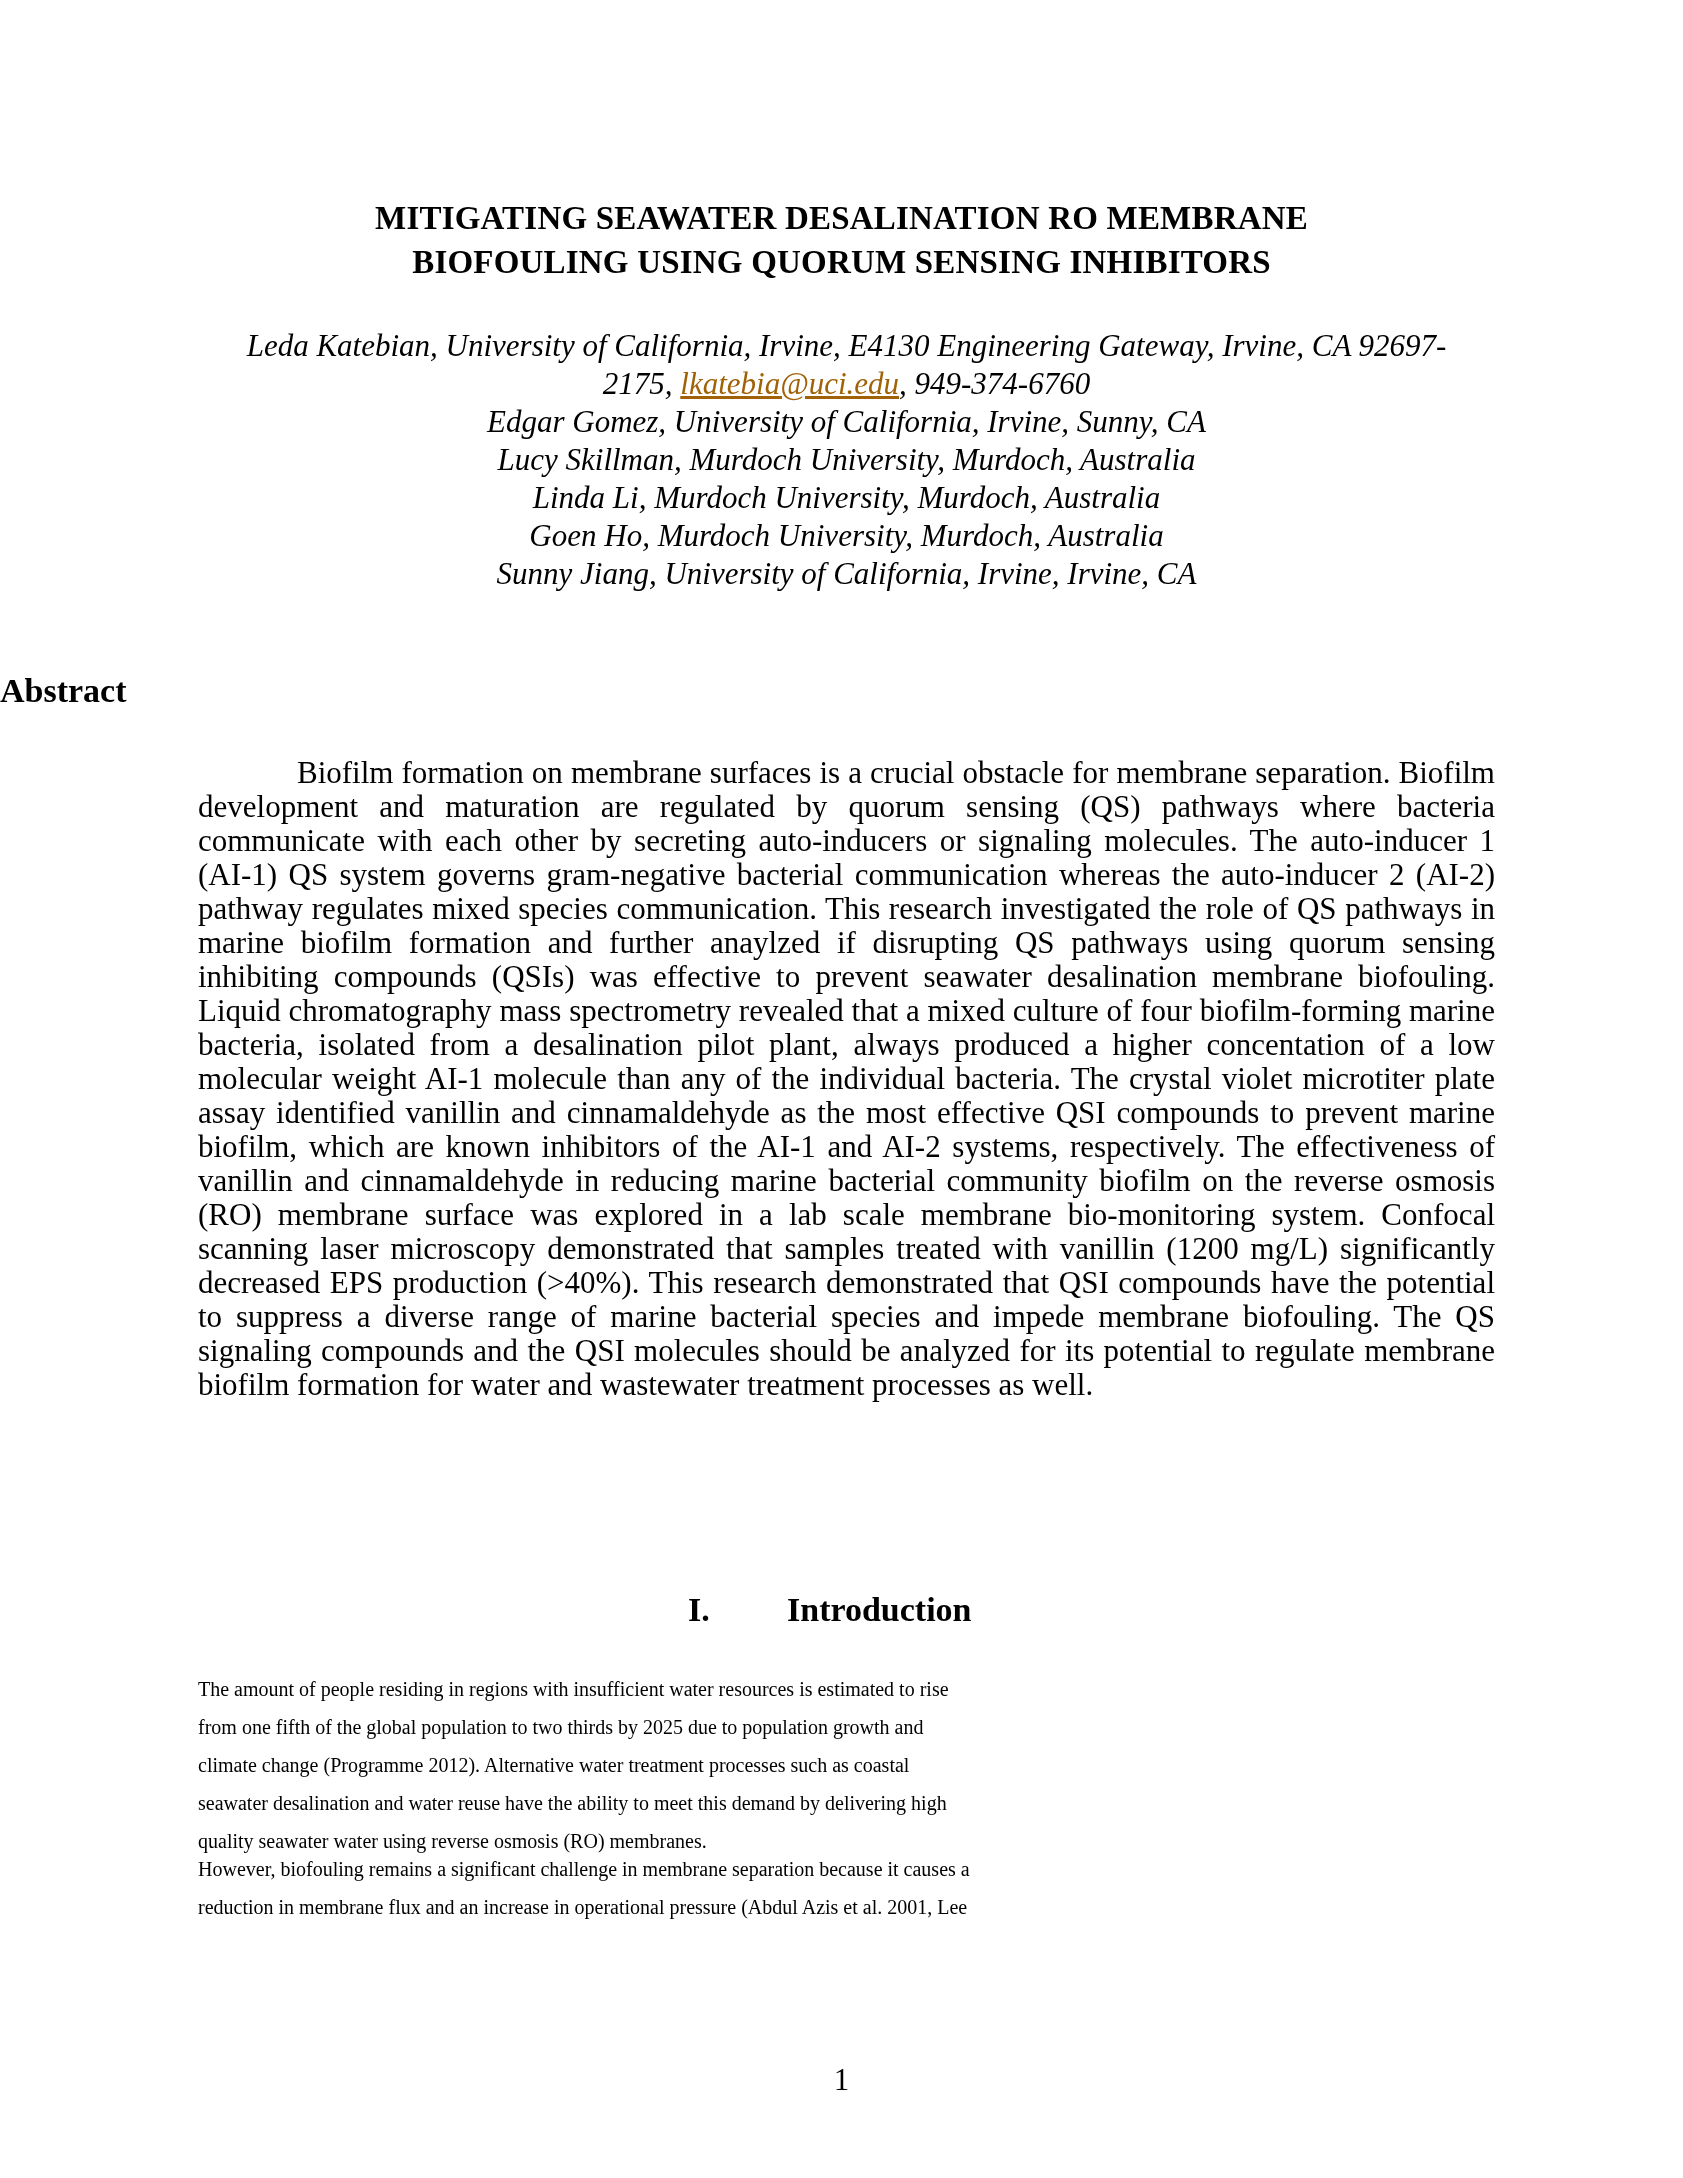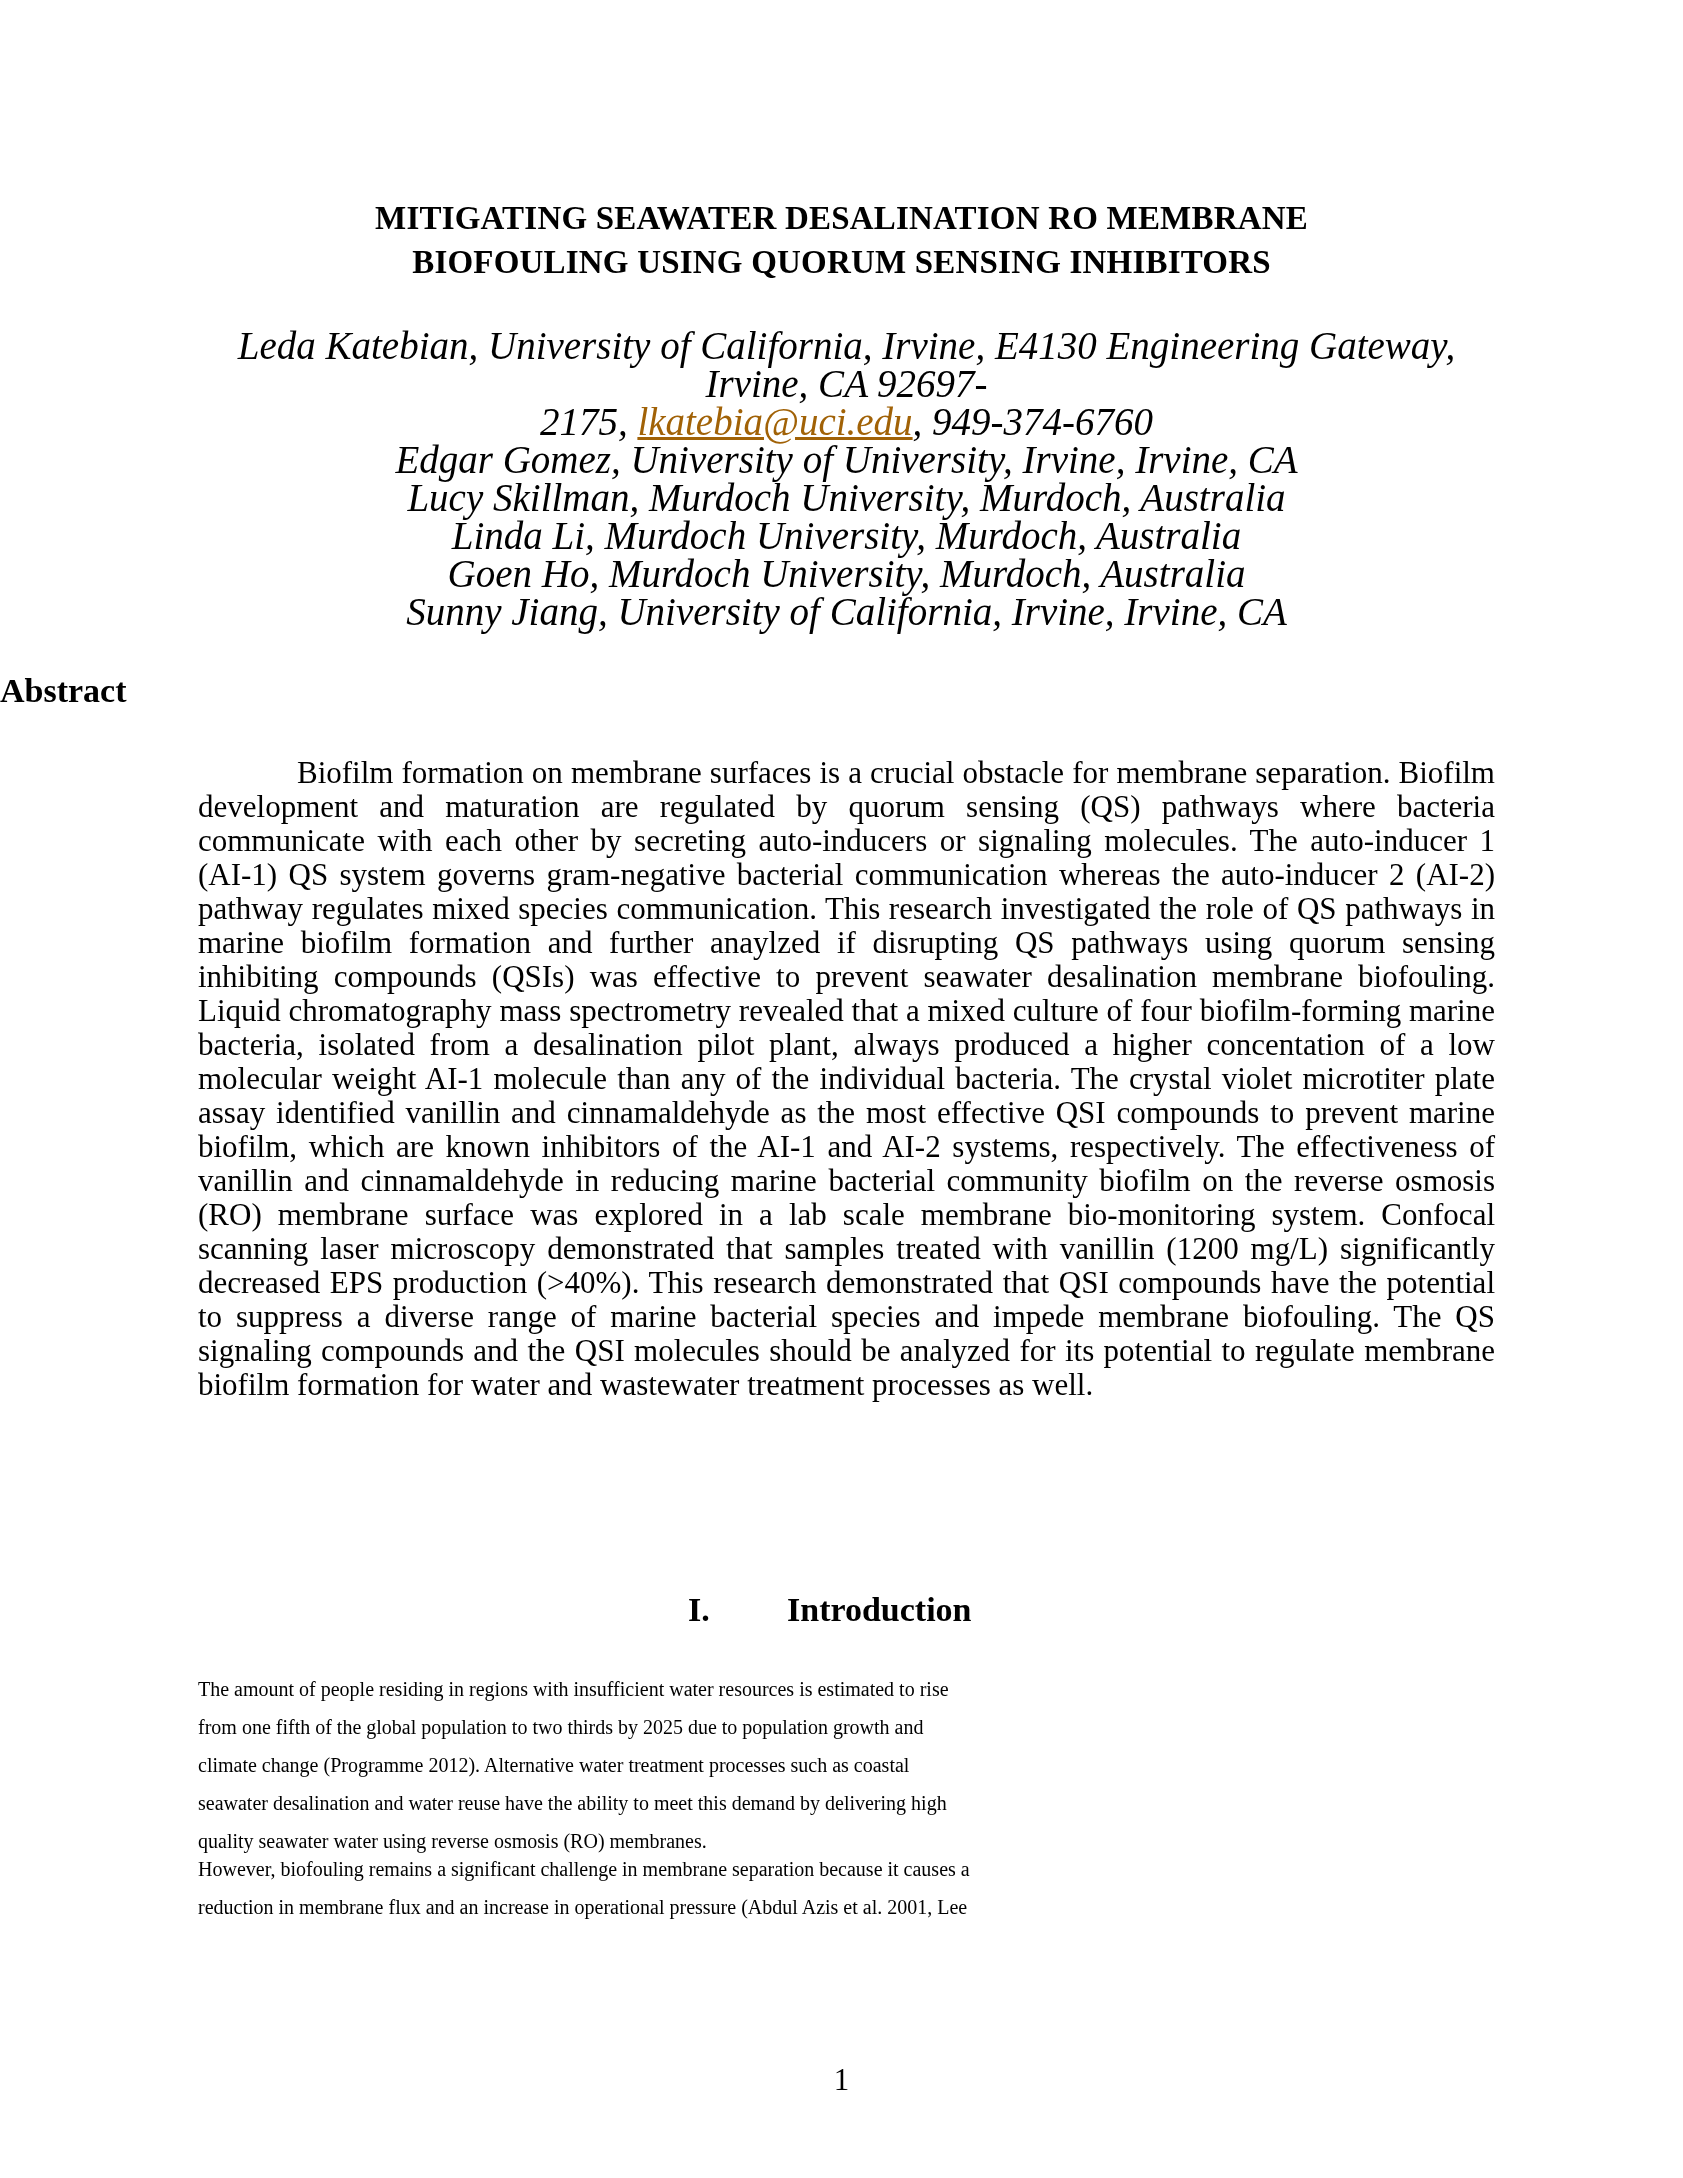--- a/index.html
+++ b/index.html
@@ -3,21 +3,21 @@
 <meta charset="utf-8">
 <style>
   html, body { margin: 0; padding: 0; background: #ffffff; }
   body { width: 1683px; height: 2178px; position: relative; overflow: hidden;
          font-family: "Liberation Serif", "DejaVu Serif", serif; color: #000; }
   .page { position: absolute; left: 0; top: 0; width: 1683px; height: 2178px; }
   .title { position: absolute; left: 0; width: 1683px; top: 196px; text-align: center;
            font-weight: bold; font-size: 33px; line-height: 44px; letter-spacing: 0.2px; }
   .title div { display: block; }
   .authors { position: absolute; left: 198px; width: 1297px; top: 327px; text-align: center;
-             font-style: italic; font-size: 39px; line-height: 38px; }
+             font-style: italic; font-size: 31px; line-height: 38px; }
   .authors .line { display: block; }
   .authors a { color: #a16207; text-decoration: underline; }
   .h-abstract { position: absolute; left: 0; width: 1683px; top: 669px; text-align: left;
                 font-weight: bold; font-size: 34px; line-height: 44px; }
   .abstract { position: absolute; left: 198px; width: 1297px; top: 756px;
               font-size: 31px; line-height: 34px; text-align: justify;
               text-indent: 99px; margin: 0; }
   .h-intro { position: absolute; left: 0; width: 1683px; top: 1588px; font-weight: bold;
              font-size: 34px; line-height: 44px; }
   .h-intro .num { position: absolute; left: 688px; }
@@ -34,21 +34,21 @@
 <div class="page">
 
   <div class="title">
     <div>MITIGATING SEAWATER DESALINATION RO MEMBRANE</div>
     <div>BIOFOULING USING QUORUM SENSING INHIBITORS</div>
   </div>
 
   <div class="authors">
     <span class="line">Leda Katebian, University of California, Irvine, E4130 Engineering Gateway, Irvine, CA 92697-</span>
     <span class="line"><span>2175, </span><a href="#">lkatebia@uci.edu</a><span>, 949-374-6760</span></span>
-    <span class="line">Edgar Gomez, University of University, Irvine, Irvine, CA</span>
+    <span class="line">Edgar Gomez, University of California, Irvine, Sunny, CA</span>
     <span class="line">Lucy Skillman, Murdoch University, Murdoch, Australia</span>
     <span class="line">Linda Li, Murdoch University, Murdoch, Australia</span>
     <span class="line">Goen Ho, Murdoch University, Murdoch, Australia</span>
     <span class="line">Sunny Jiang, University of California, Irvine, Irvine, CA</span>
   </div>
 
   <div class="h-abstract">Abstract</div>
   <p class="abstract">Biofilm formation on membrane surfaces is a crucial obstacle for membrane separation. Biofilm development and maturation are regulated by quorum sensing (QS) pathways where bacteria communicate with each other by secreting auto-inducers or signaling molecules. The auto-inducer 1 (AI-1) QS system governs gram-negative bacterial communication whereas the auto-inducer 2 (AI-2) pathway regulates mixed species communication. This research investigated the role of QS pathways in marine biofilm formation and further anaylzed if disrupting QS pathways using quorum sensing inhibiting compounds (QSIs) was effective to prevent seawater desalination membrane biofouling. Liquid chromatography mass spectrometry revealed that a mixed culture of four biofilm-forming marine bacteria, isolated from a desalination pilot plant, always produced a higher concentation of a low molecular weight AI-1 molecule than any of the individual bacteria. The crystal violet microtiter plate assay identified vanillin and cinnamaldehyde as the most effective QSI compounds to prevent marine biofilm, which are known inhibitors of the AI-1 and AI-2 systems, respectively. The effectiveness of vanillin and cinnamaldehyde in reducing marine bacterial community biofilm on the reverse osmosis (RO) membrane surface was explored in a lab scale membrane bio-monitoring system. Confocal scanning laser microscopy demonstrated that samples treated with vanillin (1200 mg/L) significantly decreased EPS production (&gt;40%). This research demonstrated that QSI compounds have the potential to suppress a diverse range of marine bacterial species and impede membrane biofouling. The QS signaling compounds and the QSI molecules should be analyzed for its potential to regulate membrane biofilm formation for water and wastewater treatment processes as well.</p>
 
   <div class="h-intro">

